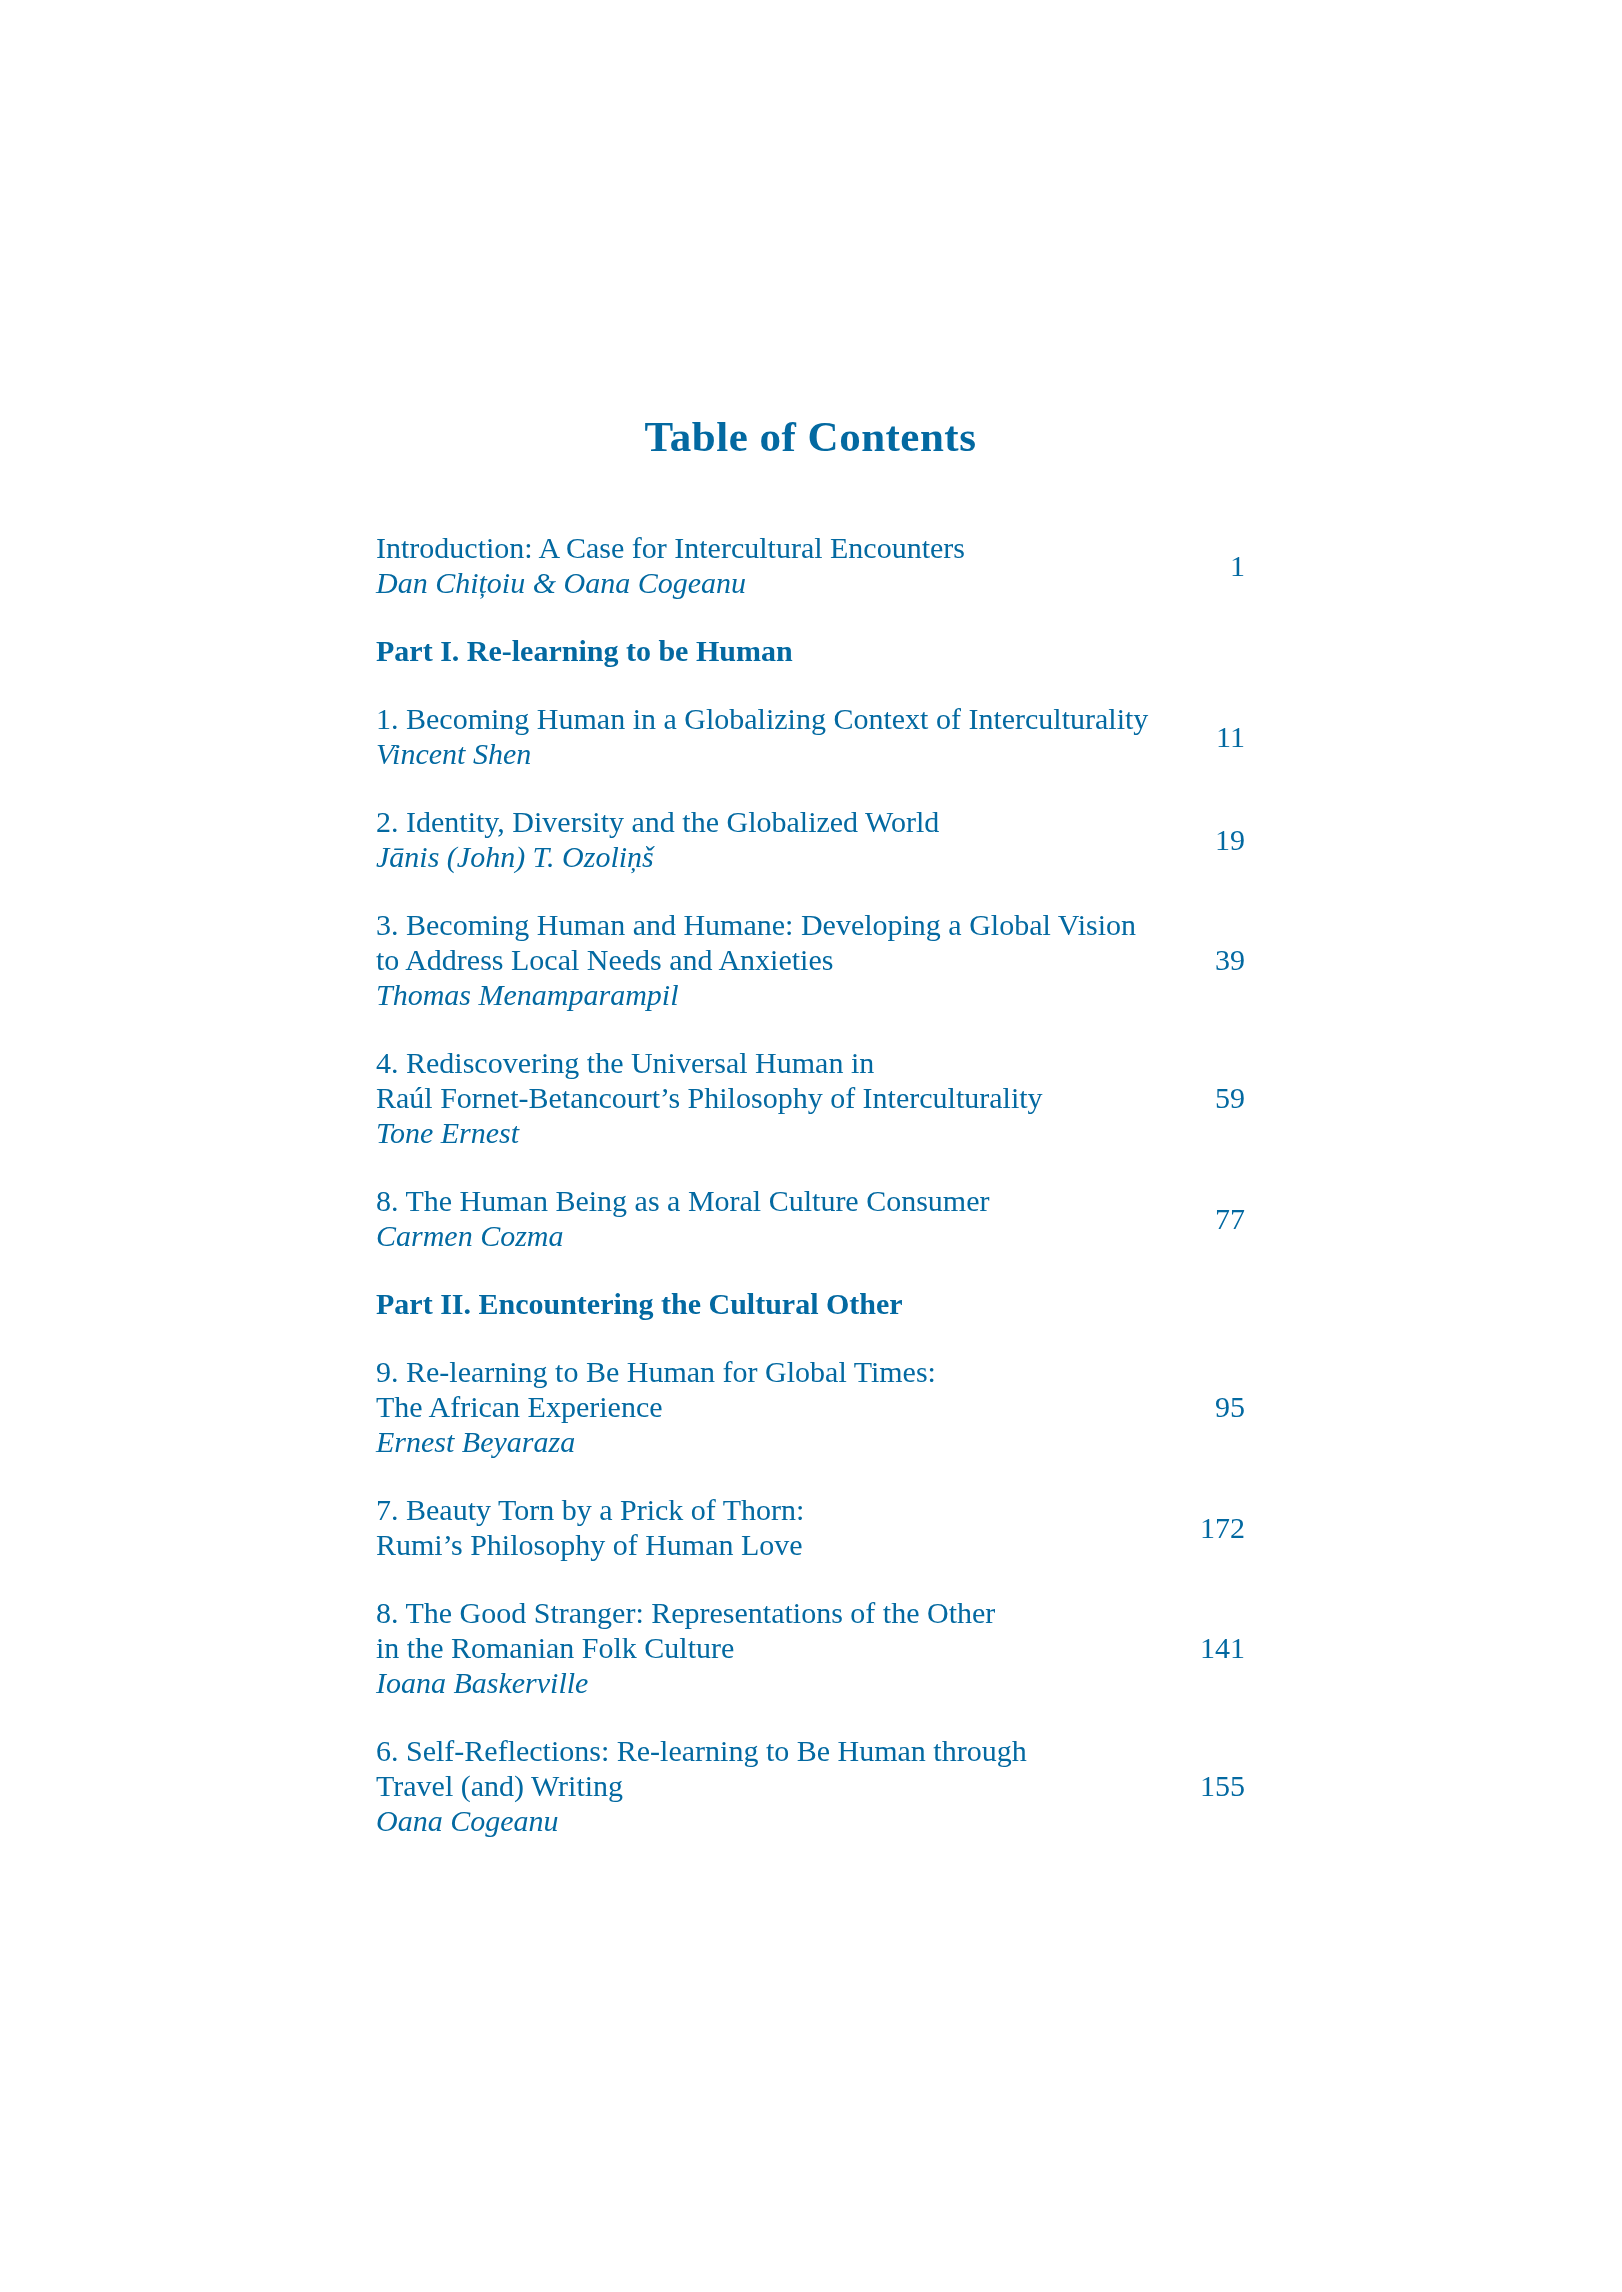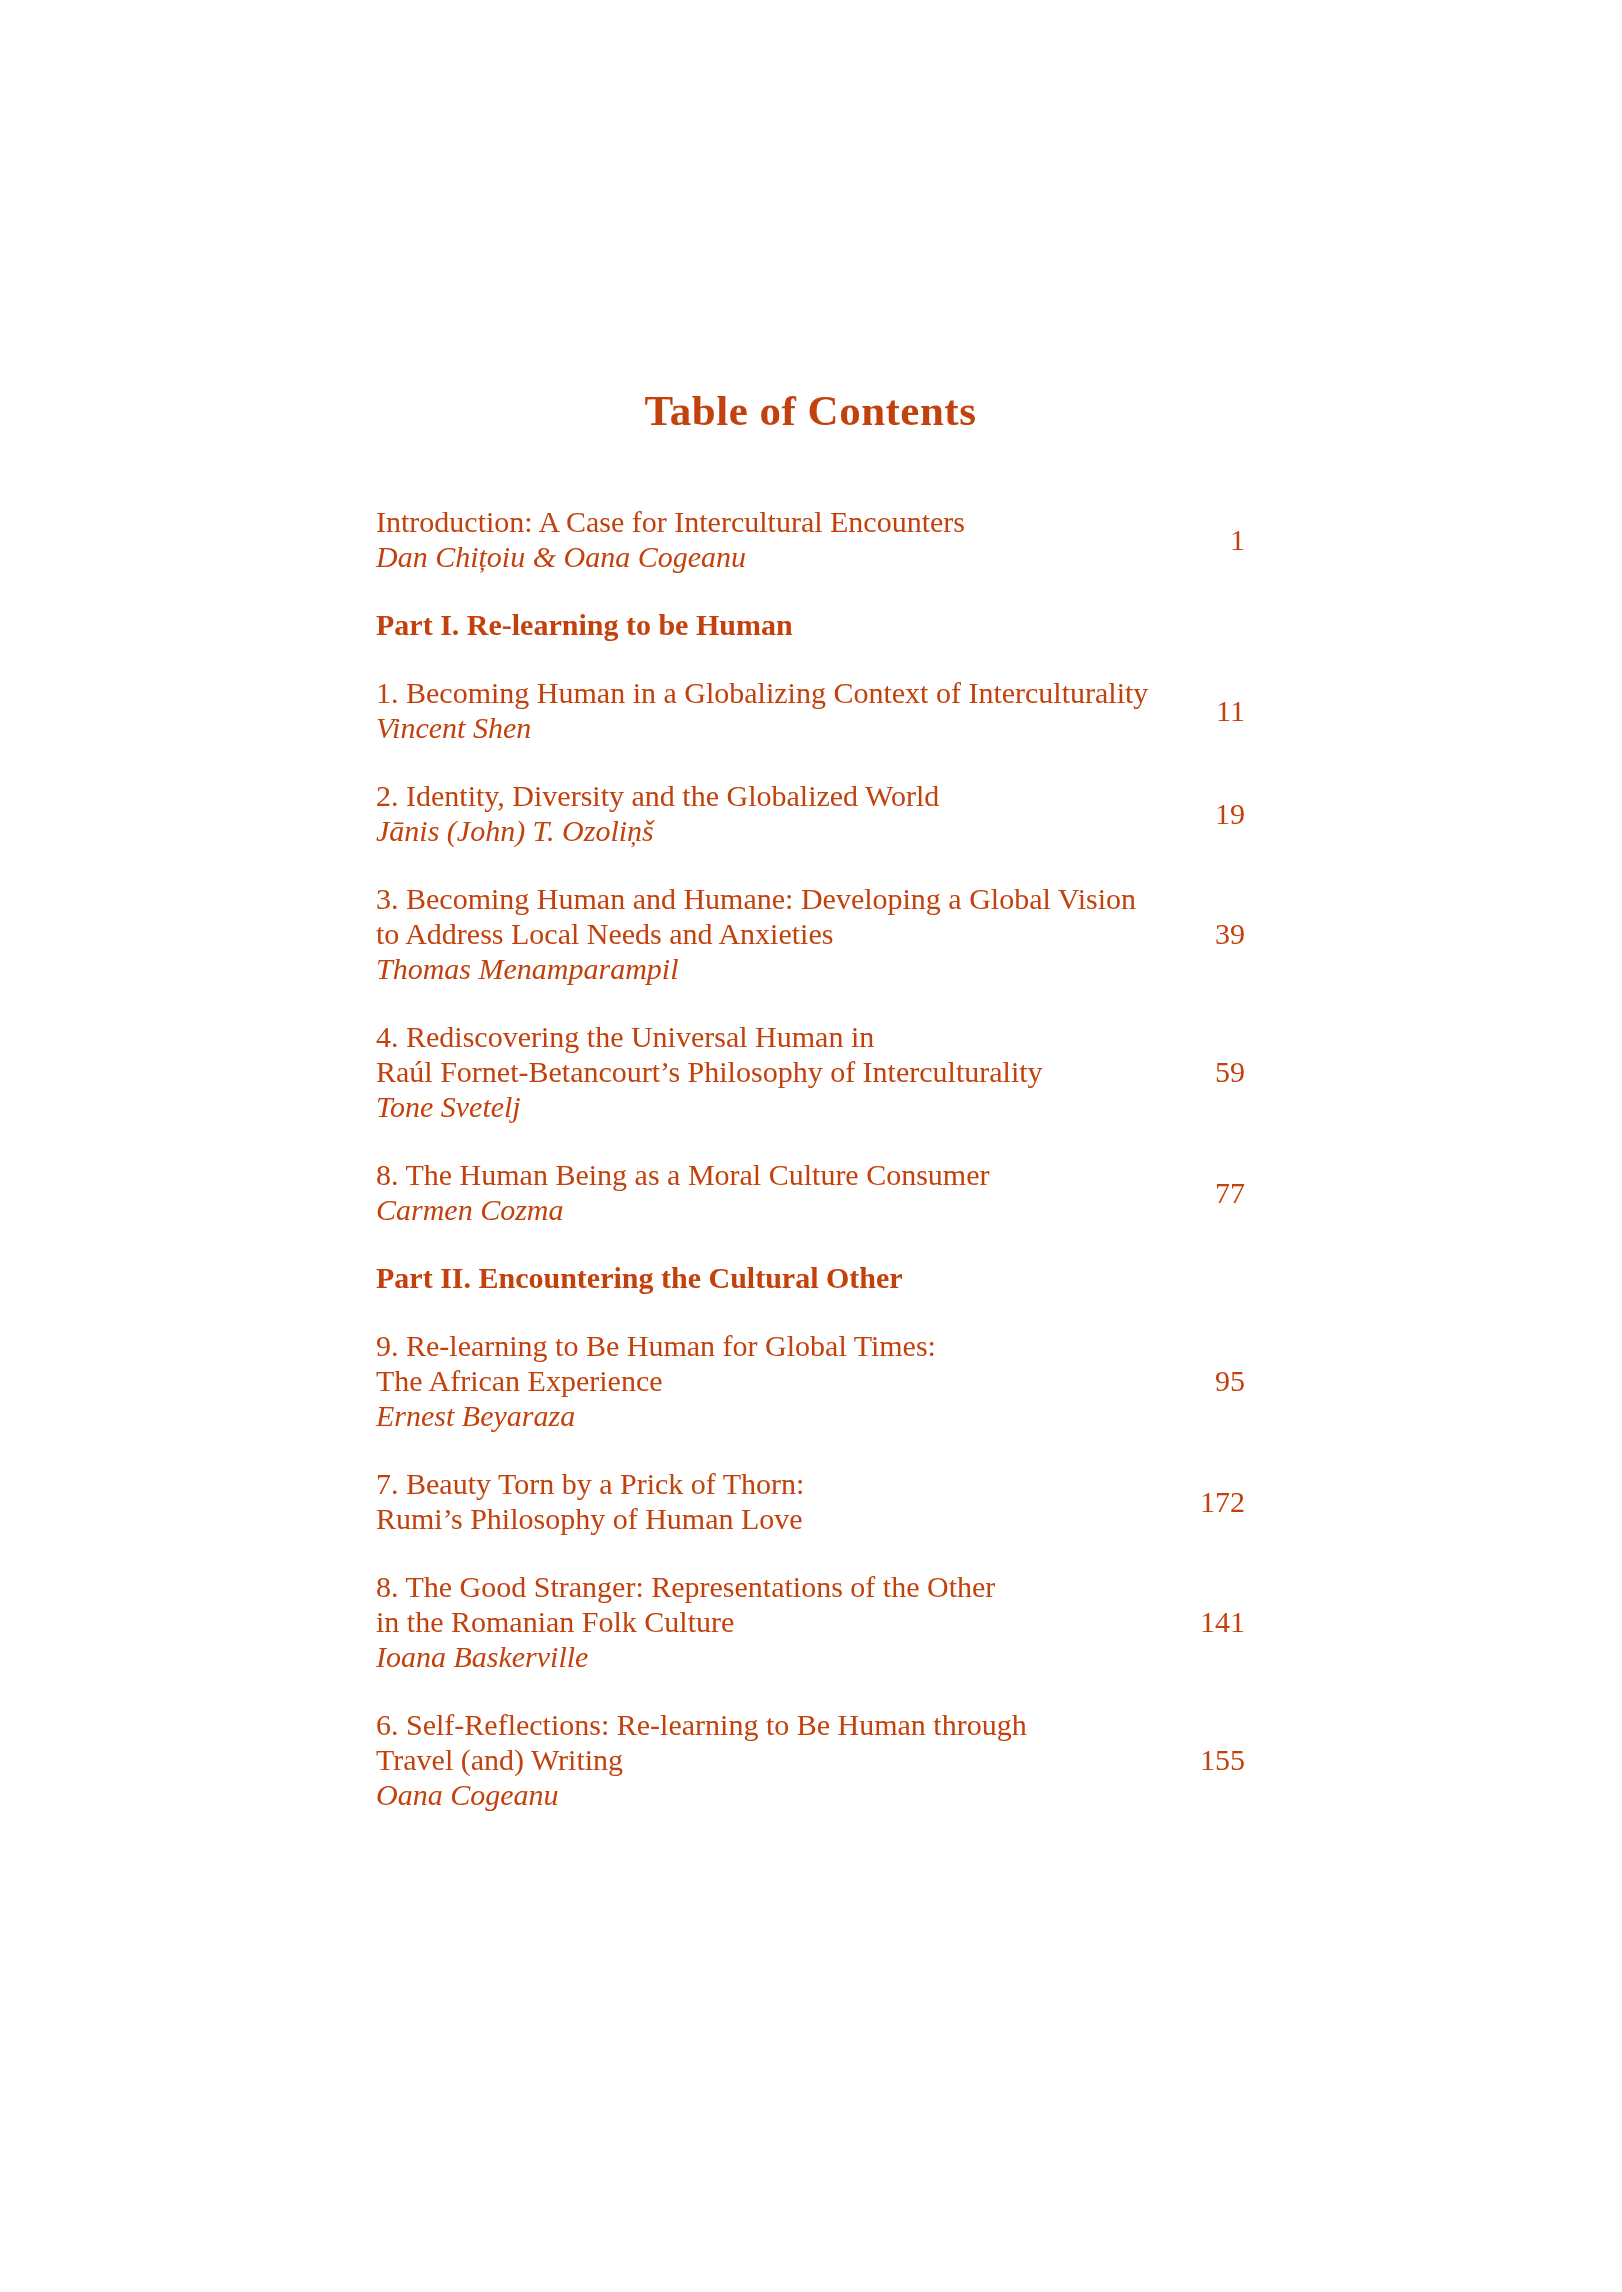--- a/index.html
+++ b/index.html
@@ -5,25 +5,26 @@
   html, body {
     margin: 0;
     padding: 0;
     background: #ffffff;
   }
   .page {
     position: relative;
     width: 1622px;
     height: 2061px;
     background: #ffffff;
-    color: #c2410c;
+    color: #0369a1;
     font-family: "Liberation Serif", "DejaVu Serif", serif;
     box-sizing: border-box;
     padding: 386px 377px 0 376px;
     overflow: hidden;
+    margin-top: 26px;
   }
   .toc-title {
     font-size: 43px;
     font-weight: bold;
     text-align: center;
     line-height: 49px;
     margin: 0 0 69px 0;
     letter-spacing: 0.5px;
   }
   .entries {
@@ -103,21 +104,21 @@
     </div>
     <div class="pagenum">39</div>
   </div>
 
   <div class="entry">
     <div class="entry-text">
       <div>
             <div class="tline">4. Rediscovering the Universal Human in</div>
             <div class="tline">Raúl Fornet-Betancourt’s Philosophy of Interculturality</div>
           </div>
-      <div class="author">Tone Svetelj</div>
+      <div class="author">Tone Ernest</div>
     </div>
     <div class="pagenum">59</div>
   </div>
 
   <div class="entry">
     <div class="entry-text">
       <div>
             <div class="tline">8. The Human Being as a Moral Culture Consumer</div>
           </div>
       <div class="author">Carmen Cozma</div>

